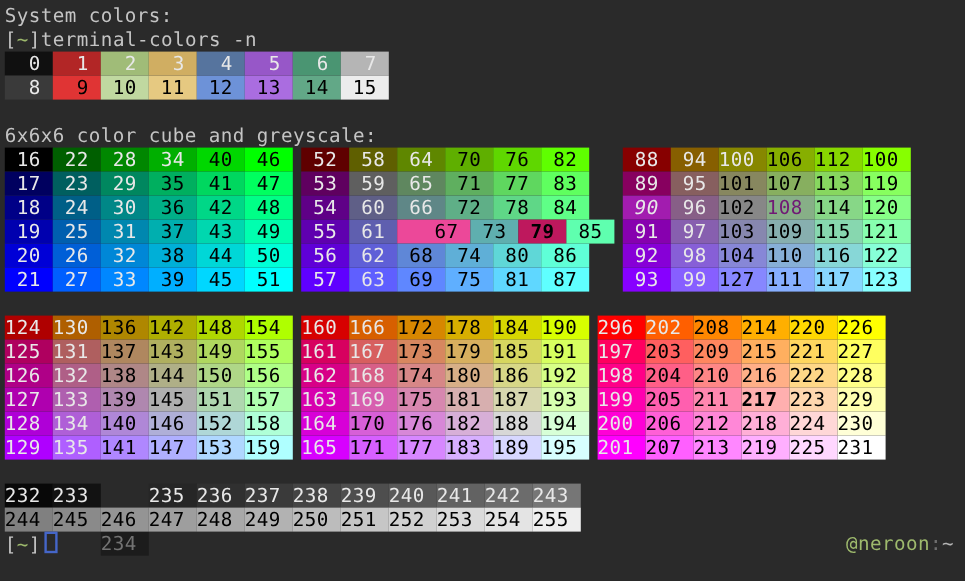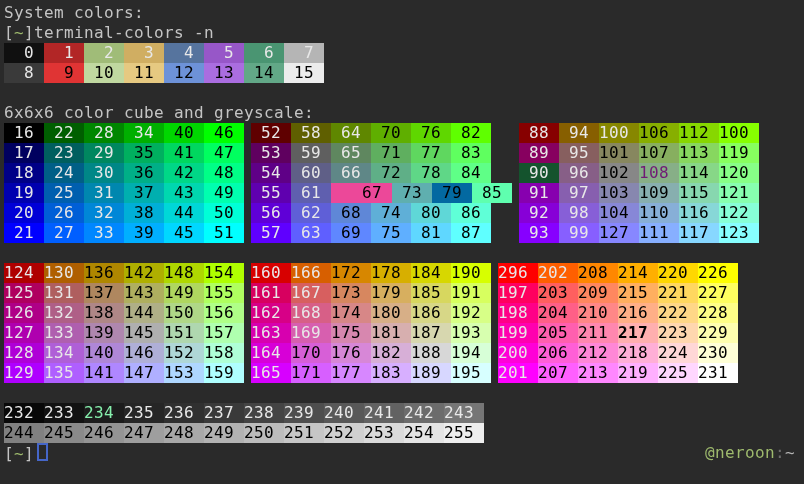--- a/index.html
+++ b/index.html
@@ -144,21 +144,21 @@
           <div class="cell" style="background: rgb(95, 135, 135); color: rgb(232, 232, 232);"><span>66</span></div>
           <div class="cell" style="background: rgb(95, 175, 135); color: rgb(0, 0, 0);"><span>72</span></div>
           <div class="cell" style="background: rgb(95, 215, 135); color: rgb(0, 0, 0);"><span>78</span></div>
           <div class="cell" style="background: rgb(95, 255, 135); color: rgb(0, 0, 0);"><span>84</span></div>
         </div>
         <div class="brow">
           <div class="cell" style="background: rgb(95, 0, 175); color: rgb(232, 232, 232);"><span>55</span></div>
           <div class="cell" style="background: rgb(95, 95, 175); color: rgb(232, 232, 232);"><span>61</span></div>
           <div class="cell" style="background: #ec4899; color: rgb(0, 0, 0); padding-left: 21px;"><span>67</span></div>
           <div class="cell" style="background: rgb(95, 175, 175); color: rgb(0, 0, 0);"><span>73</span></div>
-          <div class="cell" style="background: #0369a1; color: rgb(0, 0, 0);"><span>79</span></div>
+          <div class="cell" style="background: #be185d; color: rgb(0, 0, 0); font-weight: bold;"><span>79</span></div>
           <div class="cell" style="background: rgb(95, 255, 175); color: rgb(0, 0, 0);"><span>85</span></div>
         </div>
         <div class="brow">
           <div class="cell" style="background: rgb(95, 0, 215); color: rgb(232, 232, 232);"><span>56</span></div>
           <div class="cell" style="background: rgb(95, 95, 215); color: rgb(232, 232, 232);"><span>62</span></div>
           <div class="cell" style="background: rgb(95, 135, 215); color: rgb(0, 0, 0);"><span>68</span></div>
           <div class="cell" style="background: rgb(95, 175, 215); color: rgb(0, 0, 0);"><span>74</span></div>
           <div class="cell" style="background: rgb(95, 215, 215); color: rgb(0, 0, 0);"><span>80</span></div>
           <div class="cell" style="background: rgb(95, 255, 215); color: rgb(0, 0, 0);"><span>86</span></div>
         </div>
@@ -182,21 +182,21 @@
         </div>
         <div class="brow">
           <div class="cell" style="background: rgb(135, 0, 95); color: rgb(232, 232, 232);"><span>89</span></div>
           <div class="cell" style="background: rgb(135, 95, 95); color: rgb(232, 232, 232);"><span>95</span></div>
           <div class="cell" style="background: rgb(135, 135, 95); color: rgb(0, 0, 0);"><span>101</span></div>
           <div class="cell" style="background: rgb(135, 175, 95); color: rgb(0, 0, 0);"><span>107</span></div>
           <div class="cell" style="background: rgb(135, 215, 95); color: rgb(0, 0, 0);"><span>113</span></div>
           <div class="cell" style="background: rgb(135, 255, 95); color: rgb(0, 0, 0);"><span>119</span></div>
         </div>
         <div class="brow">
-          <div class="cell" style="background: #14532d; color: rgb(232, 232, 232);"><span>90</span></div>
+          <div class="cell" style="background: #a21caf; color: rgb(232, 232, 232); font-style: italic;"><span>90</span></div>
           <div class="cell" style="background: rgb(135, 95, 135); color: rgb(232, 232, 232);"><span>96</span></div>
           <div class="cell" style="background: rgb(135, 135, 135); color: rgb(0, 0, 0);"><span>102</span></div>
           <div class="cell" style="background: rgb(135, 175, 135); color: #701a75;"><span>108</span></div>
           <div class="cell" style="background: rgb(135, 215, 135); color: rgb(0, 0, 0);"><span>114</span></div>
           <div class="cell" style="background: rgb(135, 255, 135); color: rgb(0, 0, 0);"><span>120</span></div>
         </div>
         <div class="brow">
           <div class="cell" style="background: rgb(135, 0, 175); color: rgb(232, 232, 232);"><span>91</span></div>
           <div class="cell" style="background: rgb(135, 95, 175); color: rgb(232, 232, 232);"><span>97</span></div>
           <div class="cell" style="background: rgb(135, 135, 175); color: rgb(0, 0, 0);"><span>103</span></div>
@@ -377,21 +377,21 @@
         </div>
       </div>
     </div>
 
   <div class="line"></div>
 
   <div id="greyscale-rows">
       <div class="grow">
         <div class="cell" style="background: rgb(8, 8, 8); color: rgb(232, 232, 232);"><span>232</span></div>
         <div class="cell" style="background: rgb(18, 18, 18); color: rgb(232, 232, 232);"><span>233</span></div>
-        <div class="cell" style="background: rgb(28, 28, 28); color: #86efac;"><span>234</span></div>
+        <div class="cell" style="background: rgb(28, 28, 28); color: #737373; margin-top: 40px;"><span>234</span></div>
         <div class="cell" style="background: rgb(38, 38, 38); color: rgb(232, 232, 232);"><span>235</span></div>
         <div class="cell" style="background: rgb(48, 48, 48); color: rgb(232, 232, 232);"><span>236</span></div>
         <div class="cell" style="background: rgb(58, 58, 58); color: rgb(232, 232, 232);"><span>237</span></div>
         <div class="cell" style="background: rgb(68, 68, 68); color: rgb(232, 232, 232);"><span>238</span></div>
         <div class="cell" style="background: rgb(78, 78, 78); color: rgb(232, 232, 232);"><span>239</span></div>
         <div class="cell" style="background: rgb(88, 88, 88); color: rgb(232, 232, 232);"><span>240</span></div>
         <div class="cell" style="background: rgb(98, 98, 98); color: rgb(232, 232, 232);"><span>241</span></div>
         <div class="cell" style="background: rgb(108, 108, 108); color: rgb(232, 232, 232);"><span>242</span></div>
         <div class="cell" style="background: rgb(118, 118, 118); color: rgb(232, 232, 232);"><span>243</span></div>
       </div>

